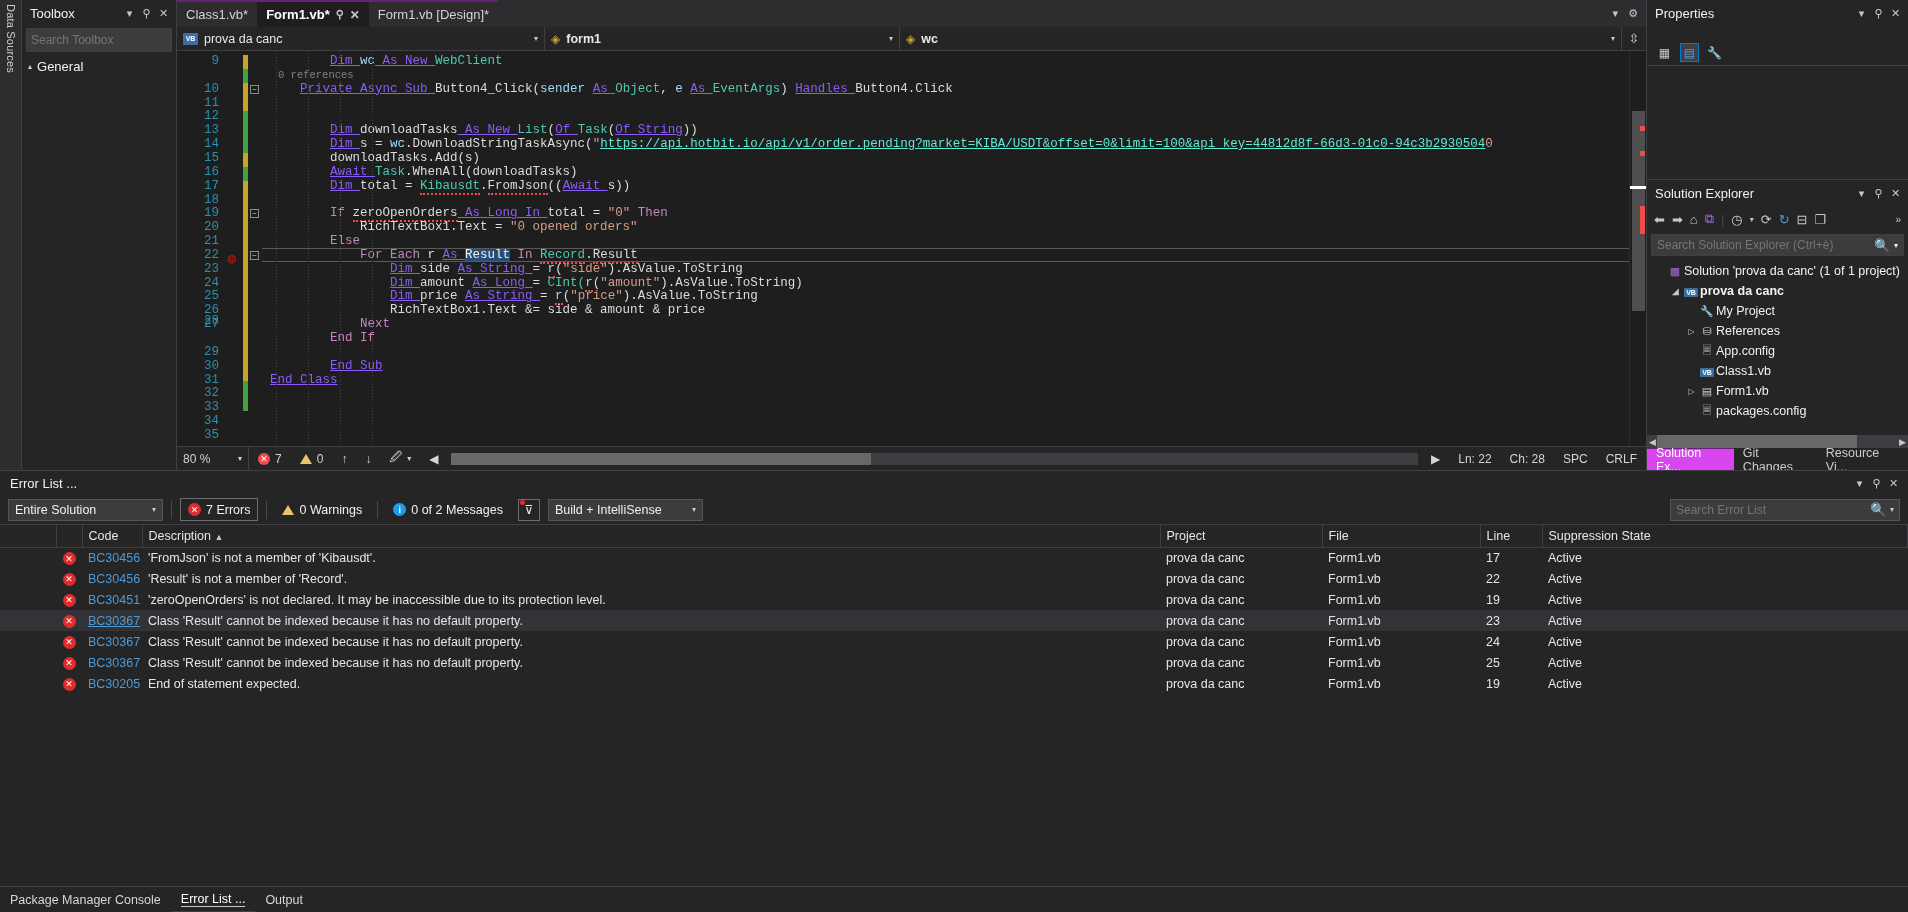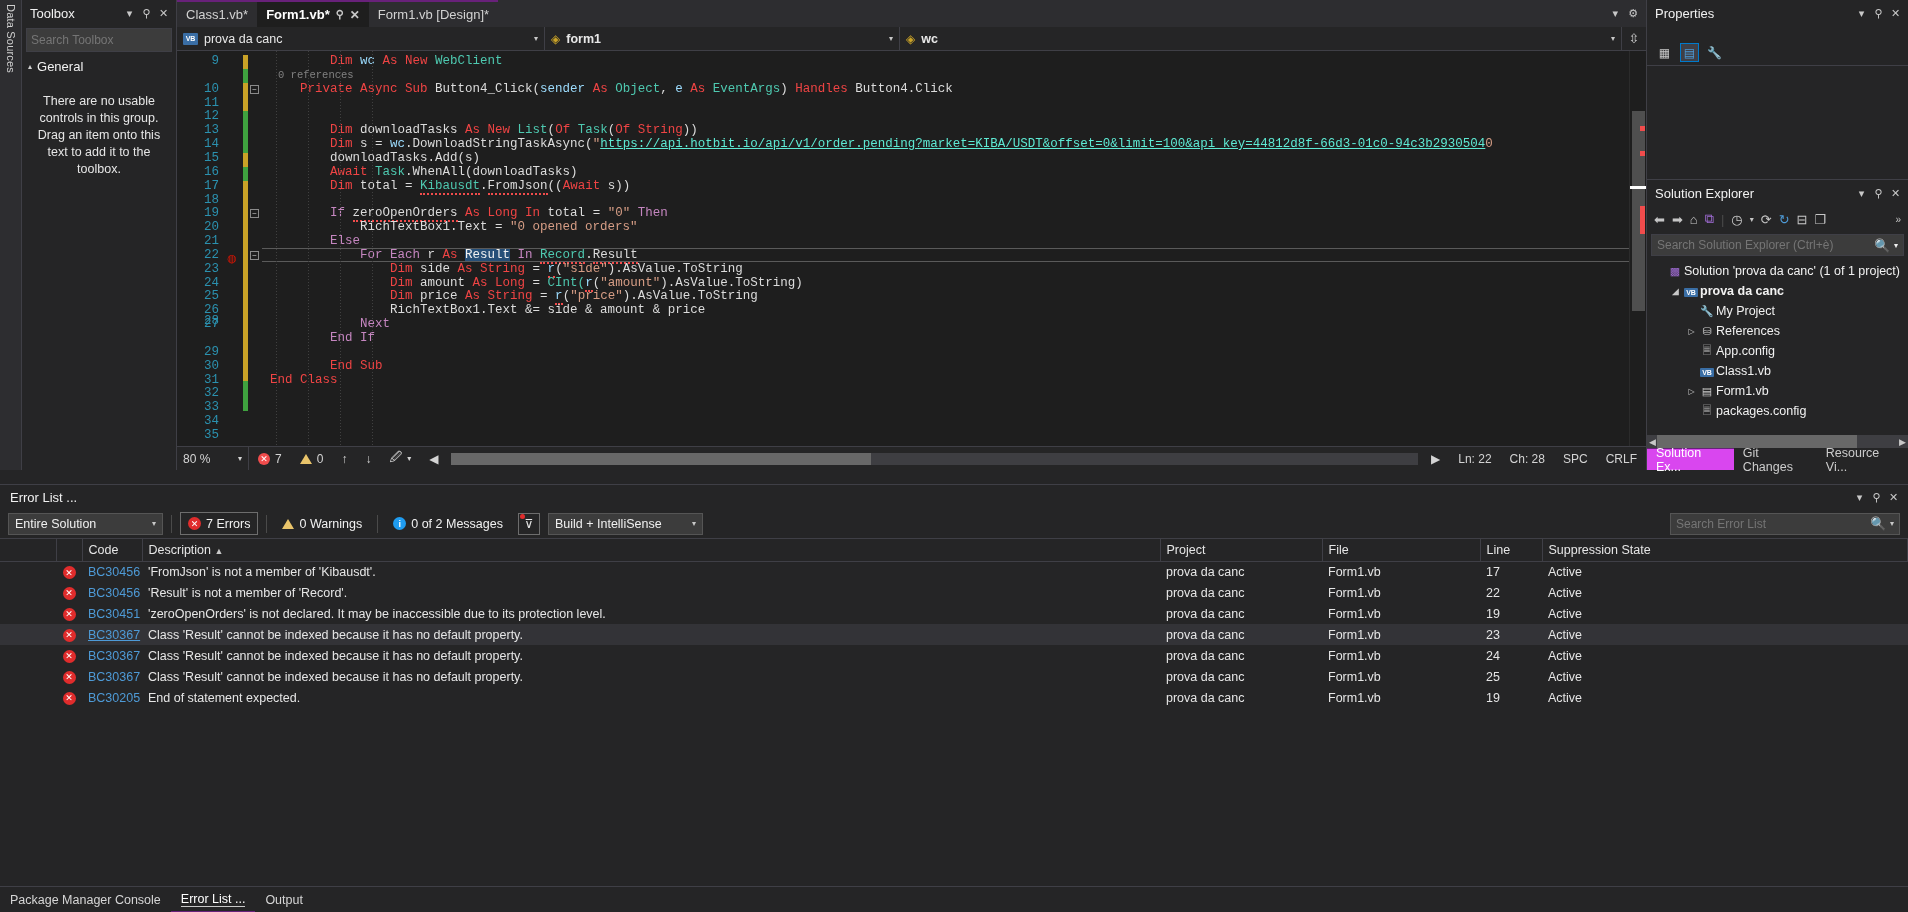--- a/index.html
+++ b/index.html
@@ -78,21 +78,21 @@
                 color:#2b91af; font-family:"Liberation Mono", monospace; font-size:12.5px; }
   .glyphcol { width:18px; background:#1e1e1e; position:relative; }
   .changebar { width:5px; background:#1e1e1e; position:relative; }
   .foldcol { width:14px; background:#1e1e1e; position:relative; }
   .codetext { flex:1; position:relative; font-family:"Liberation Mono", monospace;
               font-size:12.5px; white-space:pre; overflow:hidden; }
   .ln { height:13.85px; line-height:13.85px; }
   .codetext .ln { padding-left:8px; }
 
   
-  .kw { color:#ef4444; }      
+  .kw { color:#8b5cf6;text-decoration:underline; }      
   .kw2{ color:#c586c0; }      
   .ty { color:#4ec9b0; }      
   .id { color:#9cdcfe; }      
   .st { color:#d69d85; }
   .pl { color:#dcdcdc; }      
   .link { color:#5eead4; text-decoration:underline; }
   .cl { color:#808080; }      
   .sel { background:#264f78; }
   .errsq { border-bottom:2px dotted #f14c4c; }
 
@@ -146,21 +146,21 @@
   .tr.bold { font-weight:bold; }
   .sx-hscroll { height:13px; background:#3e3e42; margin:0; display:flex; align-items:center;
                 position:relative; }
   .sx-hscroll .t { position:absolute; left:10px; height:13px; width:200px; background:#686868; }
   .sx-tabs { height:22px; display:flex; align-items:stretch; background:#252526; }
   .sx-tab { padding:0 9px; display:flex; align-items:center; font-size:12.5px; color:#cccccc;
             border-top:1px solid transparent; }
   .sx-tab.active { background:#d946ef; color:#fff; border-top:1px solid #68217a; }
 
   
-  .bottom { flex:1; display:flex; flex-direction:column; background:#252526; border-top:1px solid #3f3f46;margin-top:14px; }
+  .bottom { flex:1; display:flex; flex-direction:column; background:#252526; border-top:1px solid #3f3f46; }
   .el-head { height:24px; display:flex; align-items:center; padding:0 6px 0 10px; font-size:13px; }
   .el-head .ttl { flex:1; }
   .el-toolbar { height:30px; display:flex; align-items:center; gap:8px; padding:0 8px;
                 border-bottom:1px solid #3f3f46; }
   .combo { height:22px; background:#3c3c3c; border:1px solid #555; display:flex; align-items:center;
            padding:0 6px; font-size:12.5px; color:#f0f0f0; position:relative; }
   .combo .cv { flex:1; }
   .combo .cc { font-size:8px; color:#c8c8c8; margin-left:8px; }
   .pillbtn { height:23px; display:flex; align-items:center; gap:5px; padding:0 7px; font-size:12.5px;
              color:#f1f1f1; }
@@ -212,21 +212,20 @@
       </div>
       <div class="tb-search">
         <input placeholder="Search Toolbox" style="">
         <span class="mag">🔍</span>
         <span class="mag" style="font-size:8px;margin-left:3px;">▾</span>
       </div>
       <div class="tb-group">
         <span class="arw">▴</span>
         <span>General</span>
       </div>
-      <div class="tb-msg">There are no usable controls in this group. Drag an item onto this text to add it to the toolbox.</div>
     </div>
 
     <div class="editor-col">
 
       <div class="tabstrip">
         <div class="tab inactive">
           <span>Class1.vb*</span>
         </div>
         <div class="tab active">
           <span>Form1.vb*</span>

